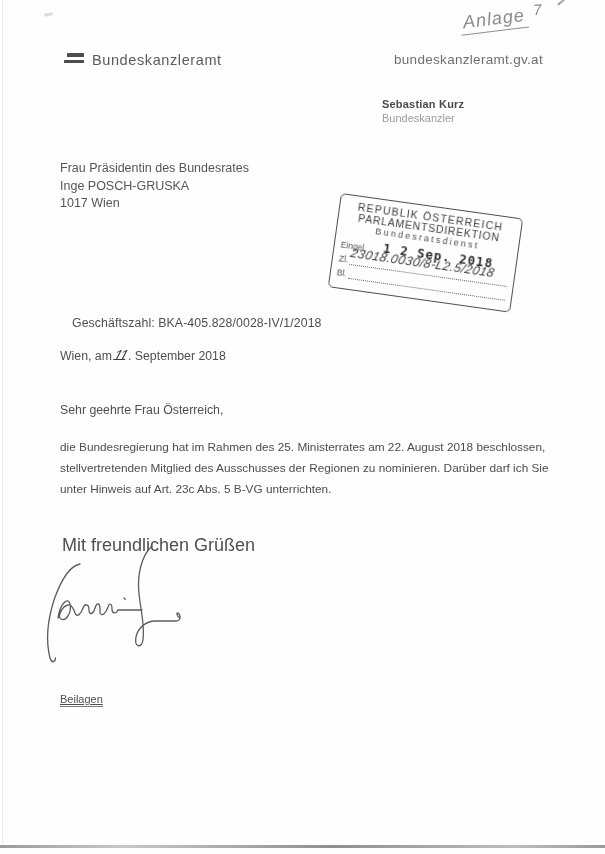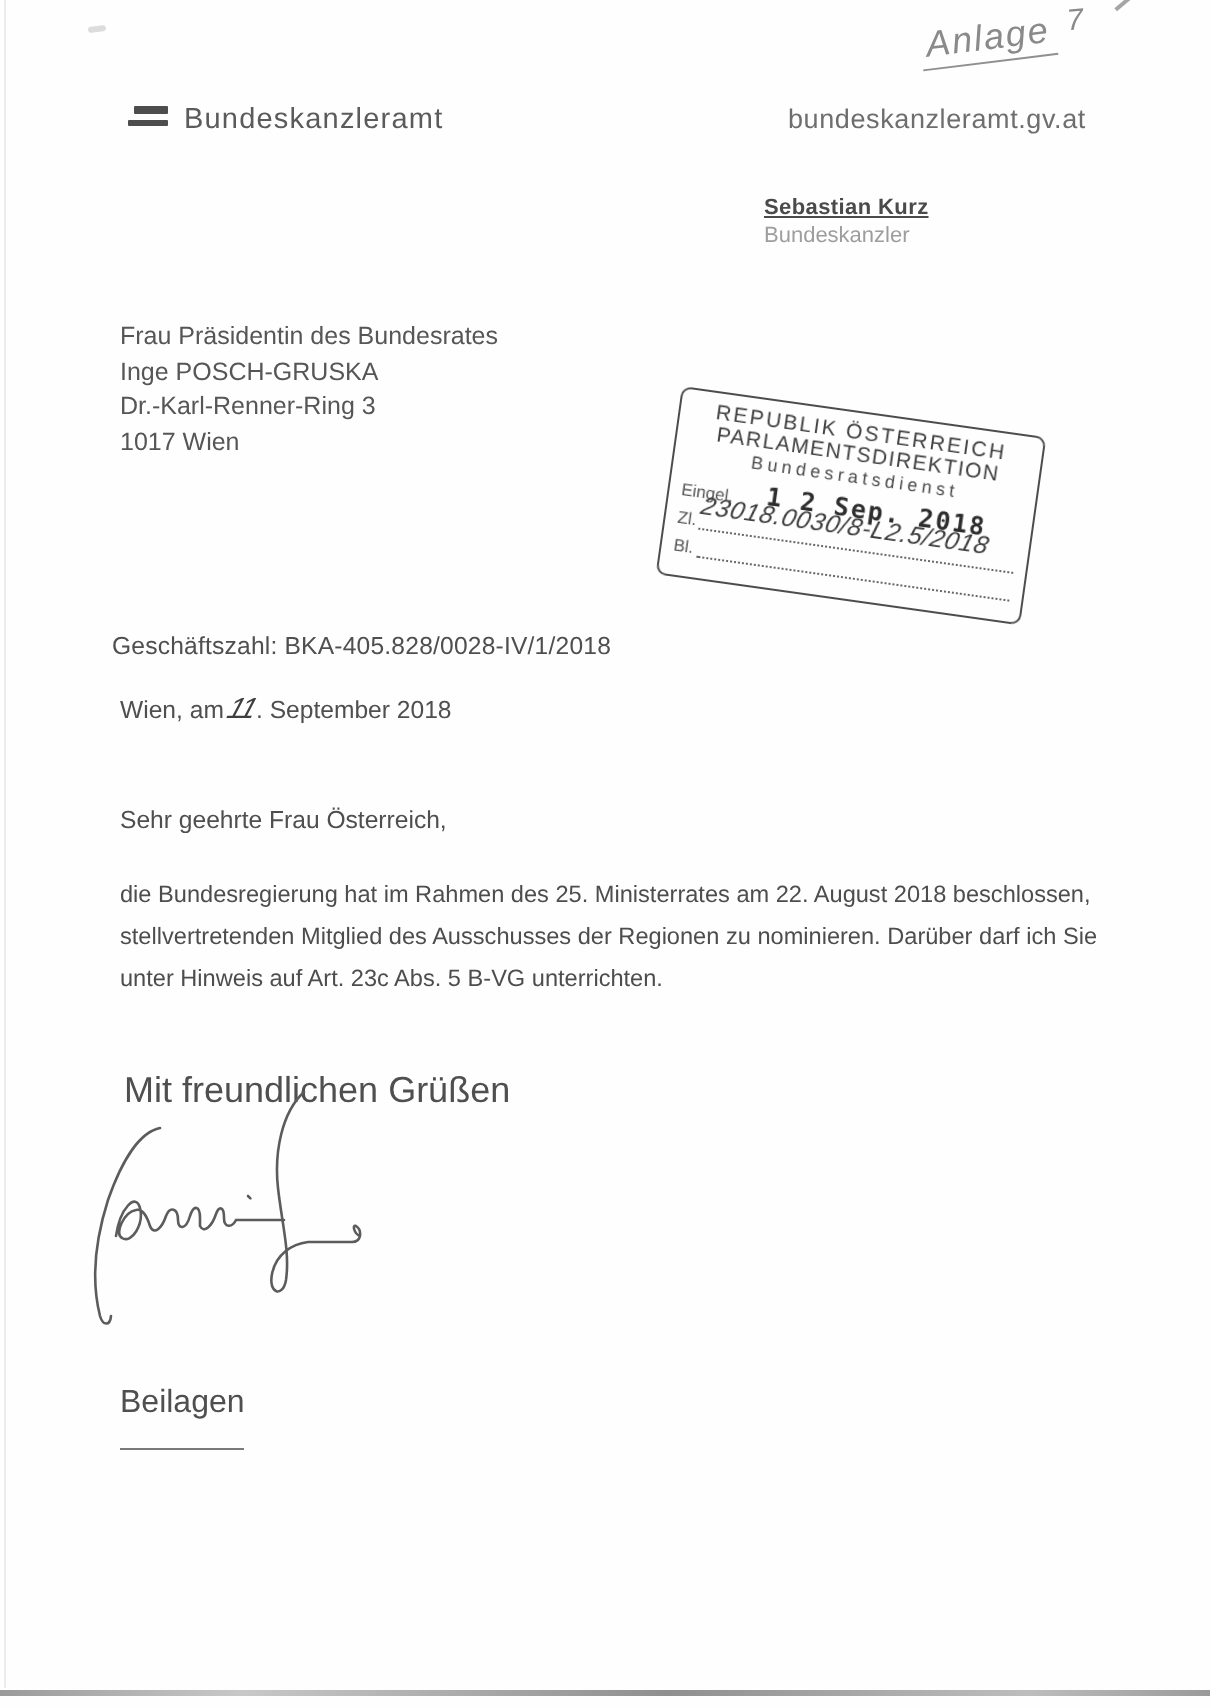--- a/index.html
+++ b/index.html
@@ -29,21 +29,21 @@
   
   .logo{position:absolute;left:64px;top:53px;width:22px;height:13px;}
   .logo .bar{background:#4d4d4d;height:3.5px;border-radius:0.5px;}
   .logo .bar.top{width:17px;margin-left:3px;margin-bottom:3px;}
   .logo .bar.bot{width:20px;}
   .brand{position:absolute;left:92px;top:52px;font-size:14.5px;letter-spacing:0.6px;color:#5b5b5b;}
   .website{position:absolute;left:394px;top:52px;font-size:13.5px;letter-spacing:0.3px;color:#6e6e6e;}
 
   
   .sender{position:absolute;left:382px;top:97px;font-size:11px;line-height:14px;}
-  .sender .name{font-weight:bold;color:#4a4a4a;letter-spacing:0.2px;text-decoration:underline;}
+  .sender .name{font-weight:bold;color:#4a4a4a;letter-spacing:0.2px;}
   .sender .title{color:#9d9d9d;}
   .sender .addr{color:#a9a9a9;margin-top:11px;}
 
   
   .recipient{position:absolute;left:60px;top:160px;font-size:12.5px;line-height:17.5px;color:#565656;}
 
   
   .stamp{position:absolute;left:341px;top:193px;width:184px;height:95px;
     border:1.6px solid #4c4c4c;border-radius:5px;transform:rotate(8deg);transform-origin:left top;
     color:#404040;padding:4px 6px 2px 6px;box-sizing:border-box;filter:blur(0.25px);}
@@ -53,36 +53,36 @@
   .stamp .row{display:flex;align-items:flex-end;margin-top:3px;}
   .stamp .lbl{font-size:8.5px;color:#555;flex:0 0 auto;}
   .stamp .date{flex:1;text-align:center;font-family:"DejaVu Sans Mono",monospace;
     font-size:12.5px;font-weight:bold;letter-spacing:1px;color:#2e2e2e;white-space:nowrap;}
   .stamp .dotline{flex:1;border-bottom:1.4px dotted #666;height:10px;position:relative;margin-left:2px;}
   .stamp .zl-hand{position:absolute;left:0px;top:-8px;width:100%;
     font-size:12.5px;font-style:italic;color:#3c3c3c;transform:skewX(-8deg);
     white-space:nowrap;letter-spacing:0.4px;}
 
   
-  .reference{position:absolute;left:56px;top:316px;font-size:12.3px;color:#4f4f4f;letter-spacing:0.1px;}
+  .reference{position:absolute;left:72px;top:316px;font-size:12.3px;color:#4f4f4f;letter-spacing:0.1px;}
   .dateline{position:absolute;left:60px;top:347px;font-size:12.3px;color:#4f4f4f;}
   .dateline .hand{font-style:italic;font-size:14.5px;color:#3e3e3e;letter-spacing:-1px;
     display:inline-block;transform:skewX(-18deg);margin:0 1px 0 2px;}
 
   
   .salutation{position:absolute;left:60px;top:403px;font-size:12.3px;color:#4f4f4f;}
   .body-text{position:absolute;left:60px;top:437px;font-size:11.8px;line-height:21px;color:#4d4d4d;}
   .body-text div{white-space:nowrap;}
 
   .closing{position:absolute;left:62px;top:535px;font-size:18px;color:#4f4f4f;}
 
   .signature{position:absolute;left:34px;top:542px;}
 
-  .enclosures{position:absolute;left:60px;top:693px;font-size:16px;color:#4f4f4f;
-    border-bottom:1px solid #7a7a7a;padding-bottom:13px;}
+  .enclosures{position:absolute;left:60px;top:693px;font-size:11px;color:#4f4f4f;
+    border-bottom:1px solid #7a7a7a;padding-bottom:1px;text-decoration:underline;}
 </style>
 </head>
 <body>
 
 <div class="page">
 
   <div class="scan-smudge"></div>
   <div class="scan-edge-left"></div>
   <div class="scan-edge-bottom"></div>
 
@@ -99,21 +99,20 @@
   <div class="website">bundeskanzleramt.gv.at</div>
 
   <div class="sender">
     <div class="name">Sebastian Kurz</div>
     <div class="title">Bundeskanzler</div>
   </div>
 
   <div class="recipient">
     <div>Frau Präsidentin des Bundesrates</div>
     <div>Inge POSCH-GRUSKA</div>
-    <div>Dr.-Karl-Renner-Ring 3</div>
     <div>1017 Wien</div>
   </div>
 
   <div class="stamp">
     <div class="l1">REPUBLIK ÖSTERREICH</div>
     <div class="l2">PARLAMENTSDIREKTION</div>
     <div class="l3">Bundesratsdienst</div>
     <div class="row">
       <span class="lbl">Eingel.</span>
       <span class="date">1 2 Sep. 2018</span>

